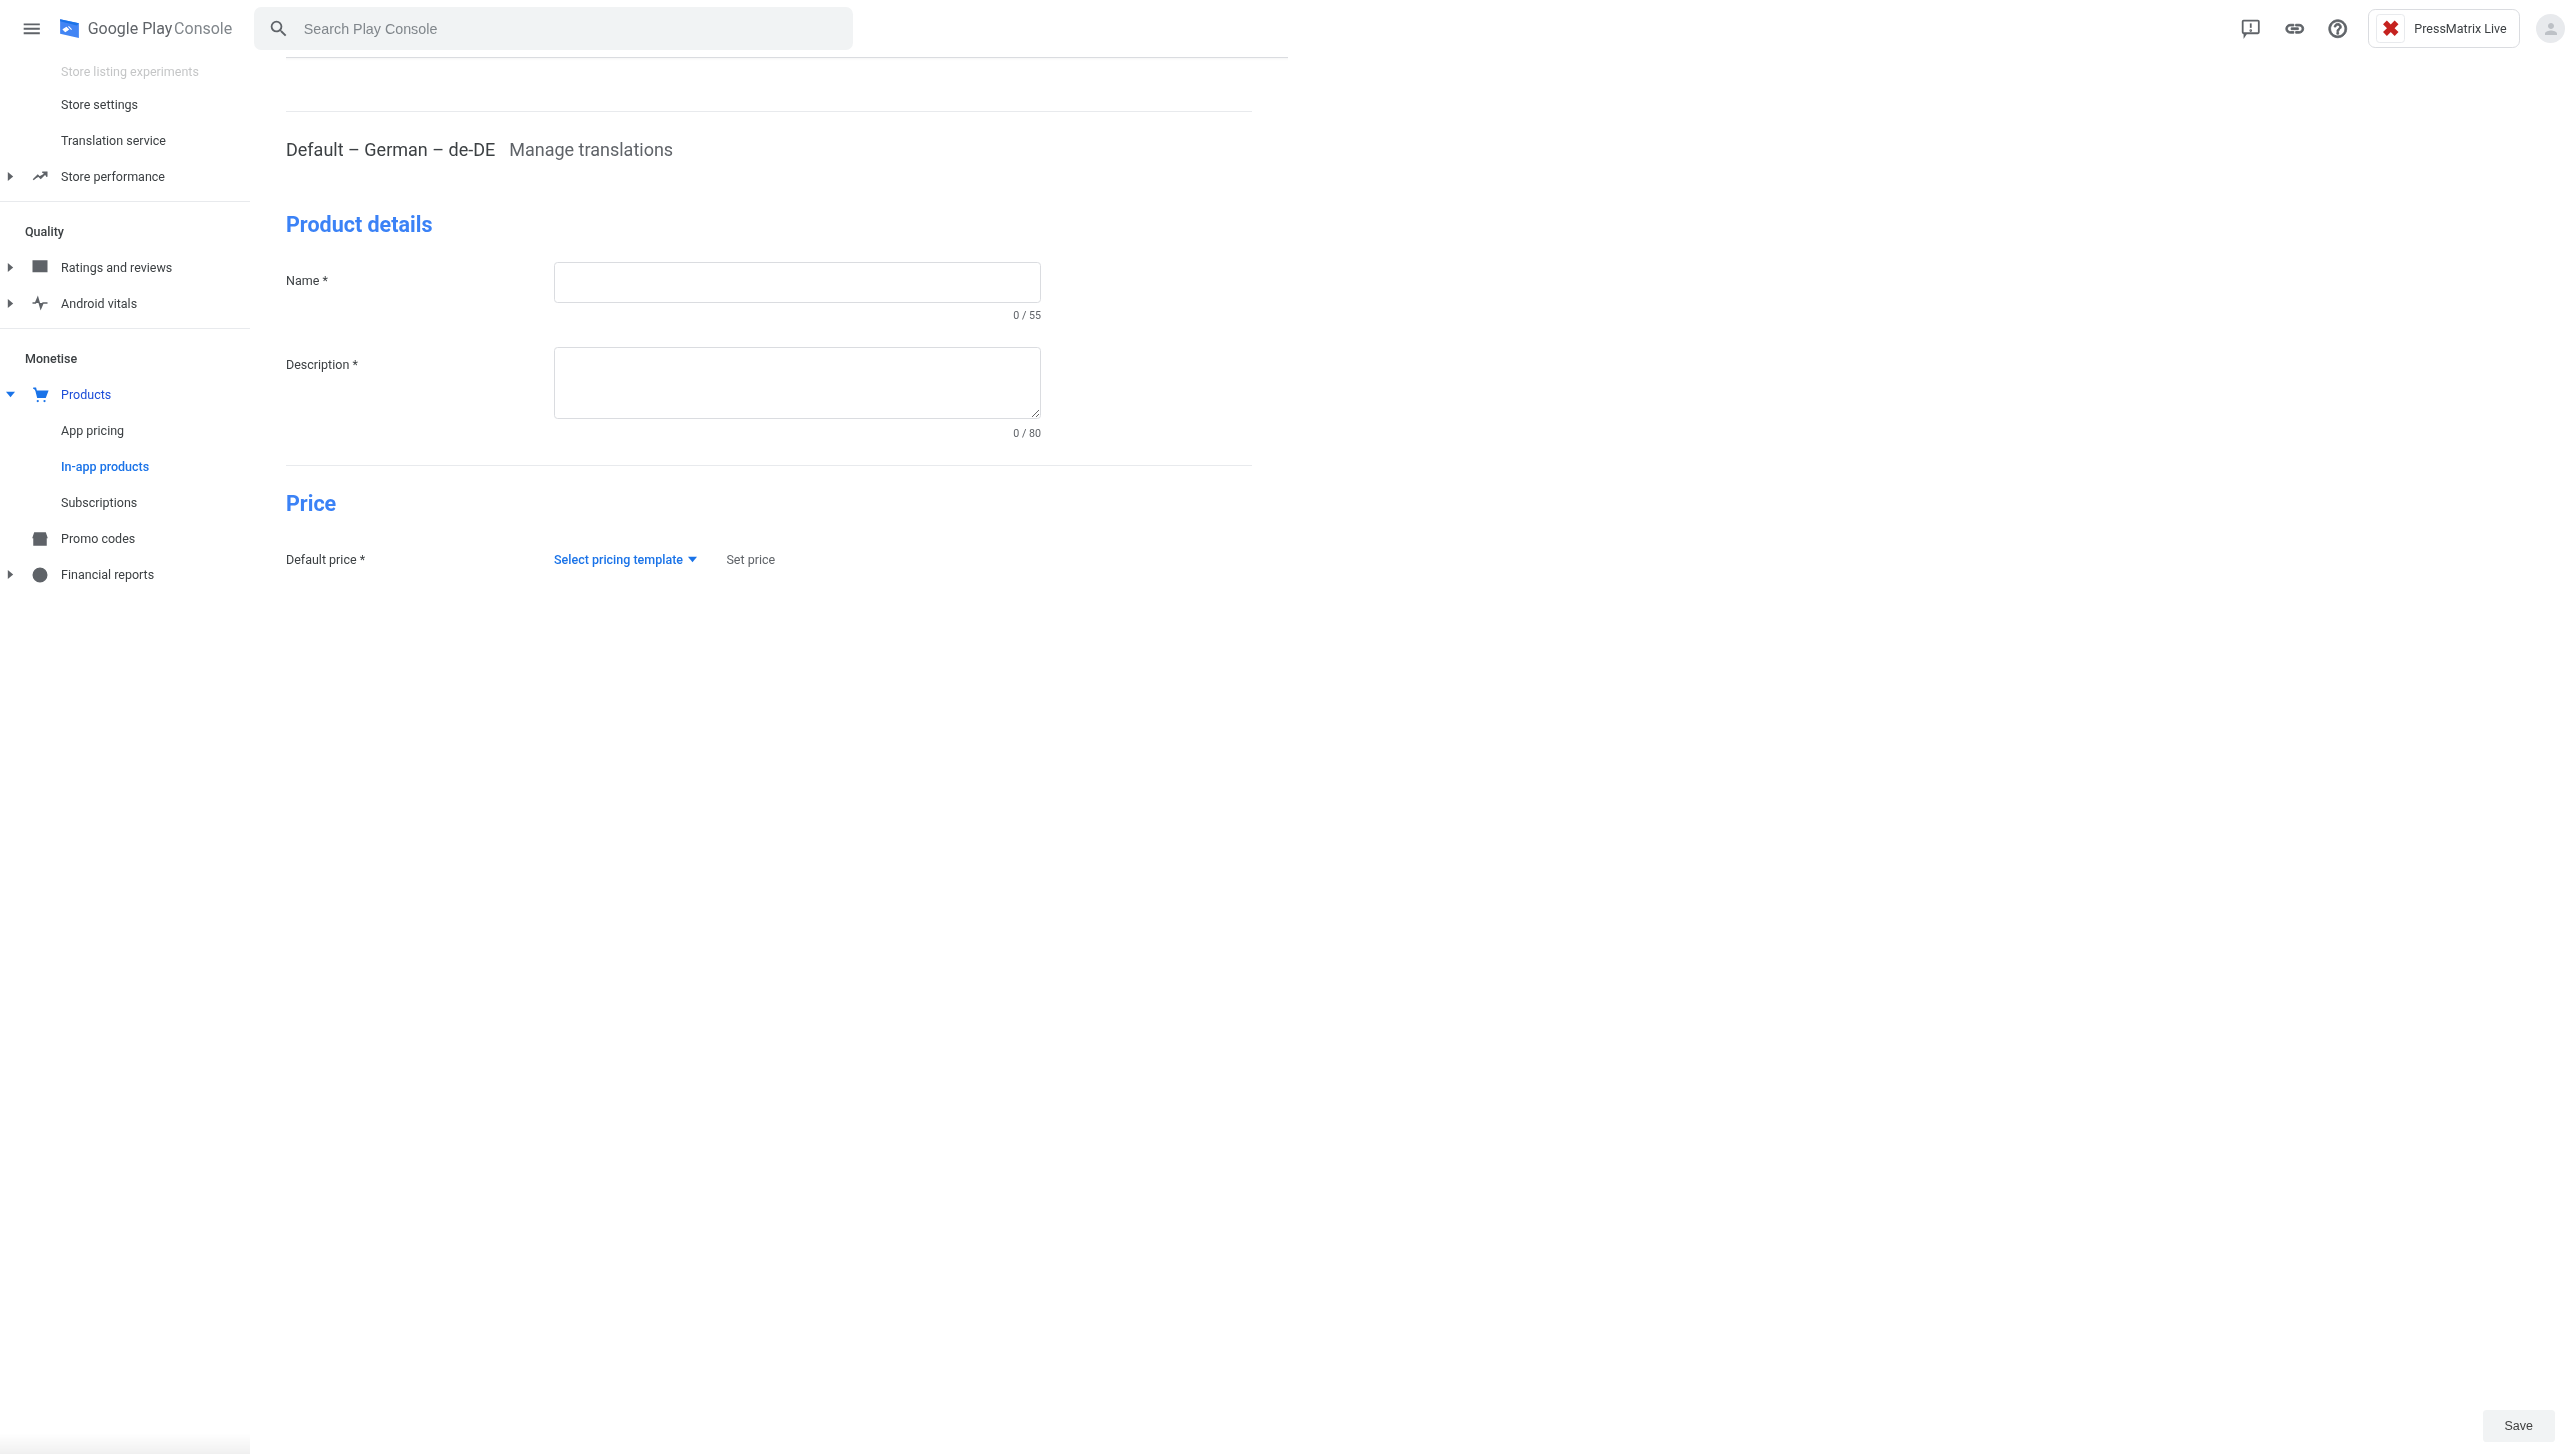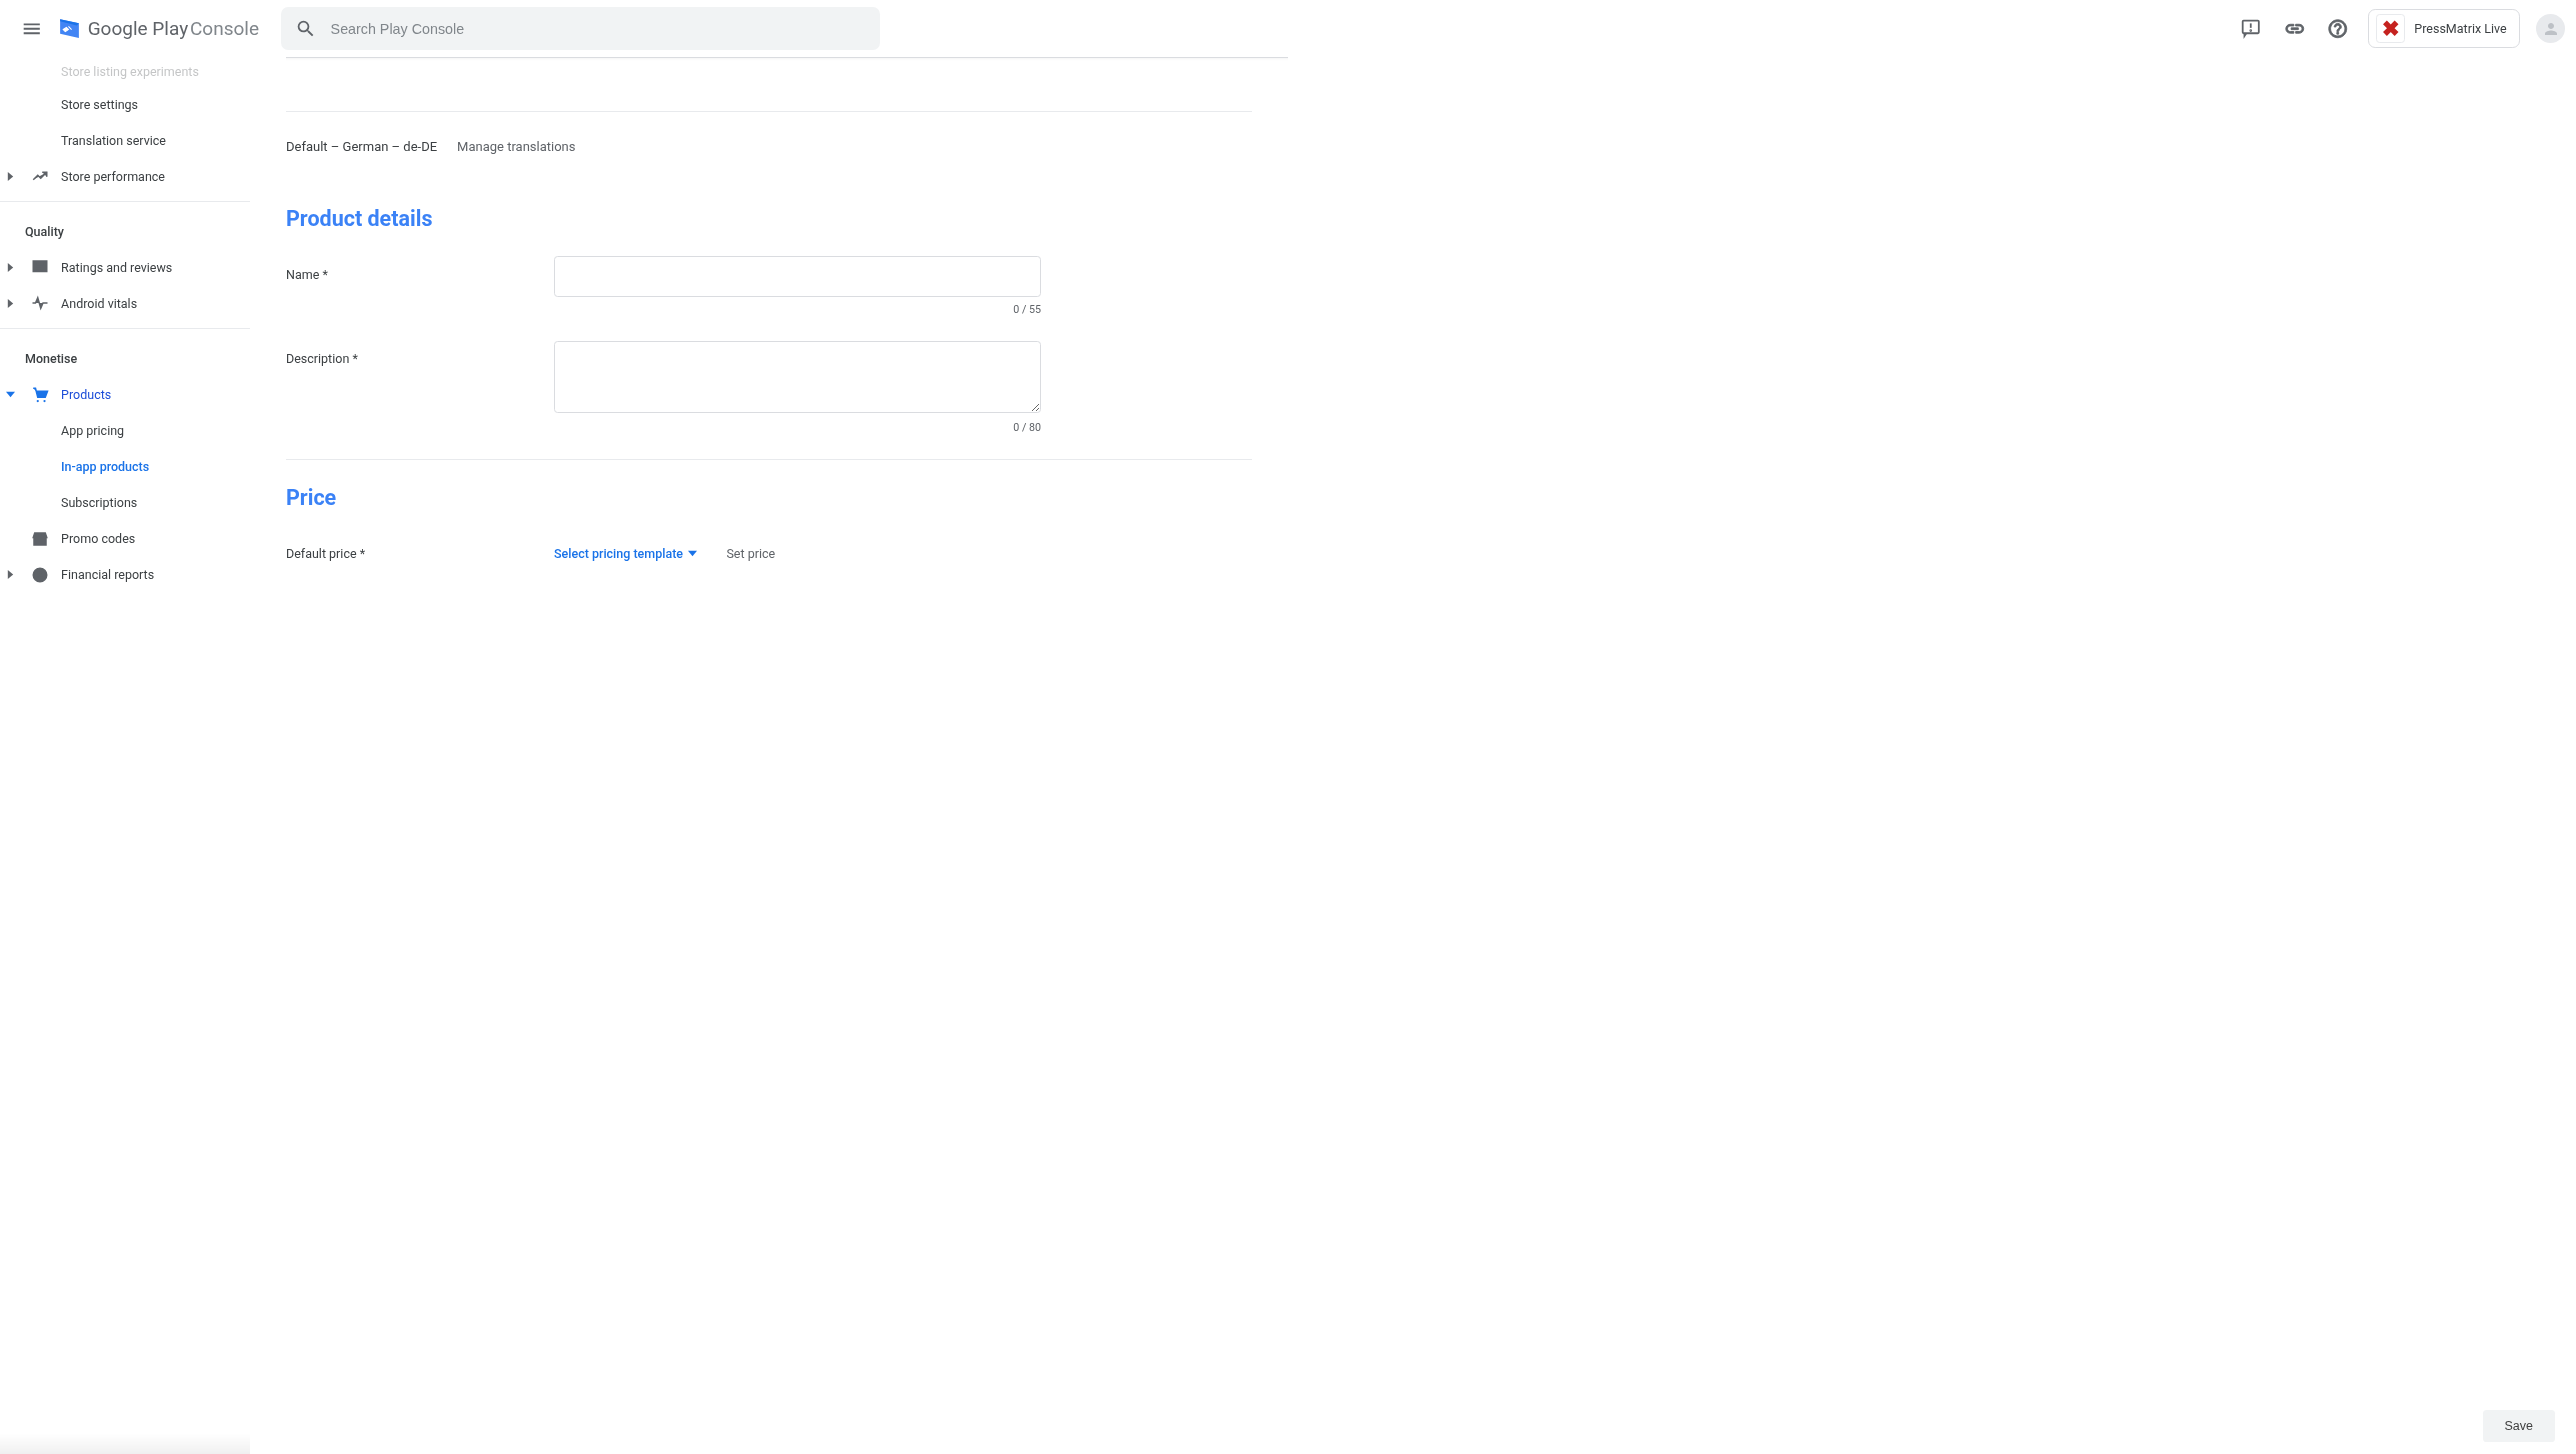--- a/index.html
+++ b/index.html
@@ -25,21 +25,21 @@
   display: flex; align-items: center; justify-content: center;
   border-radius: 50%;
   cursor: pointer;
 }
 .hamburger { width: 21.5px; height: 21.5px; fill: #5f6368; }
 .logo-wrap {
   display: flex; align-items: center; gap: 5.4px;
   margin-left: 3.6px; margin-right: 21.5px;
 }
 .logo-icon { width: 25px; height: 25px; }
-.logo-text { font-size: 19px; display: flex; gap: 1.8px; align-items: center; }
+.logo-text { font-size: 16px; display: flex; gap: 1.8px; align-items: center; }
 .logo-text .gp { color: #5f6368; }
 .logo-text .cs { color: #3c4043; font-weight: 400; color: #80868b; }
 .search-box {
   flex: 0 0 auto;
   width: 599px;
   height: 43px;
   background: #f1f3f4;
   border-radius: 7.2px;
   display: flex; align-items: center;
   padding: 0 14.3px;
@@ -149,23 +149,23 @@
   background: #dadce0;
   margin: 0 -36px 0 0;
 }
 .shadow-bar {
   height: 3.6px;
   margin: 0 -36px 50px 0;
   box-shadow: inset 0 3.6px 3.6px -3.6px rgba(0,0,0,0.08);
 }
 .hr { height: 0.9px; background: #e8eaed; }
 .lang-row {
-  display: flex; align-items: center; gap: 20px;
+  display: flex; align-items: center; gap: 14px;
   padding: 27px 0;
-  font-size: 13px;
+  font-size: 18px;
   color: #3c4043;
 }
 .manage-trans { color: #5f6368; cursor: pointer; }
 .section-title {
   font-size: 21.5px;
   font-weight: 700;
   color: #3b82f6;
   margin: 25px 0 25px 0;
 }
 .form-row {

